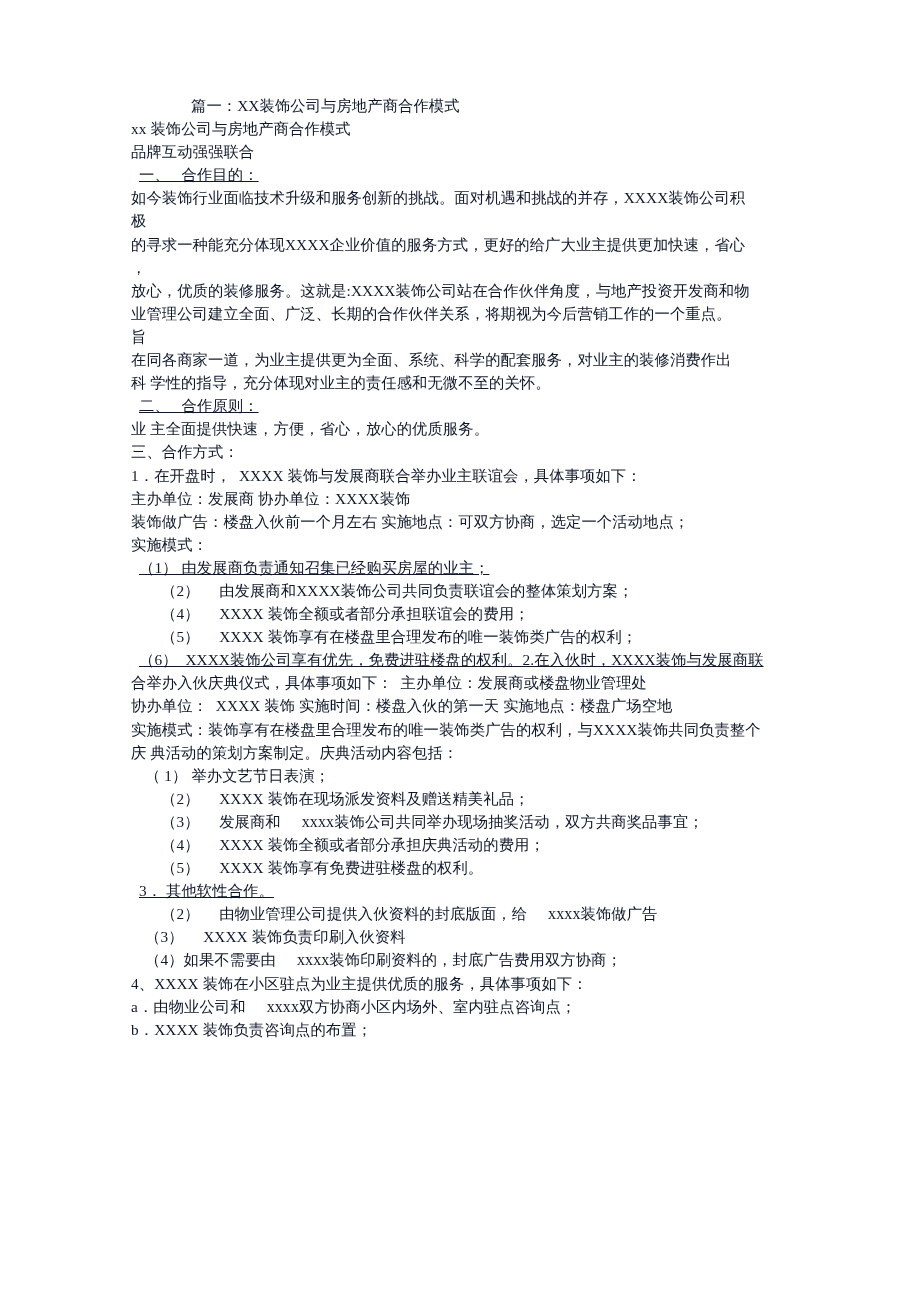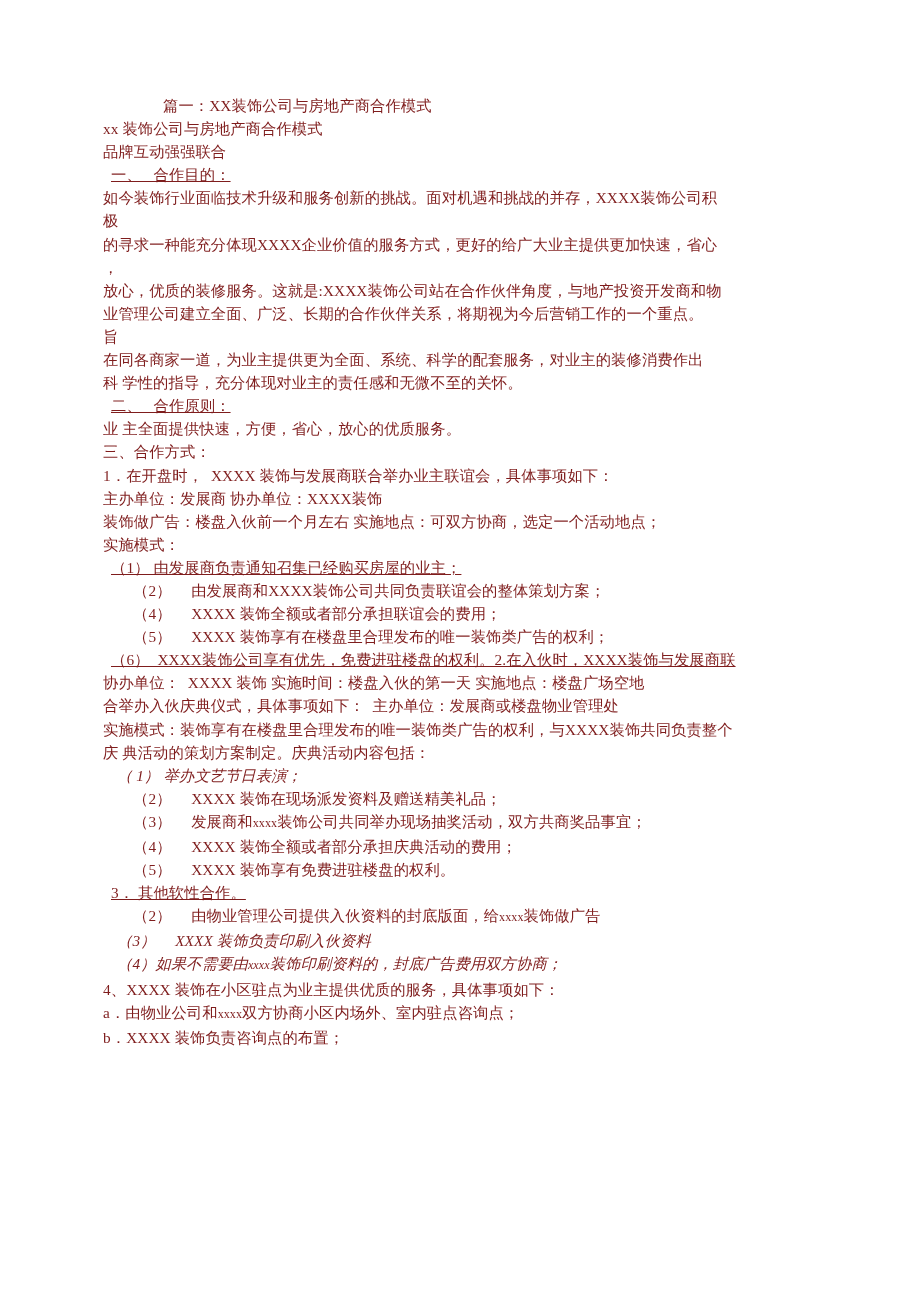--- a/index.html
+++ b/index.html
@@ -33,33 +33,35 @@
     left: 103px;
     top: 94px;
     width: 716px;
   }
 
   .line {
     font-size: 15.3px;
     line-height: 23.1px;
     white-space: pre;
     letter-spacing: 0.1px;
-    color: #7f1d1d;
+    color: #0f172a;
     min-height: 23.1px;
+    margin-left: 28px;
   }
 
   
   .ind-0  { text-indent: 0; }
   .ind-1  { text-indent: 8px; text-decoration: underline; }
-  .ind-2  { text-indent: 14px; font-style: italic; }
+  .ind-2  { text-indent: 14px; }
   .ind-3  { text-indent: 30px; }
   .ind-5  { text-indent: 60px; }
 
   .small {
-    font-size: 12px;
+    font-size: 16px;
+    padding-left: 21px;
   }
 </style>
 </head>
 <body>
 
 <div id="page">
   <div id="doc-body">
       <div class="line ind-5">篇一：XX装饰公司与房地产商合作模式</div>
       <div class="line ind-0">xx 装饰公司与房地产商合作模式</div>
       <div class="line ind-0">品牌互动强强联合</div>
@@ -78,22 +80,22 @@
       <div class="line ind-0">三、合作方式：</div>
       <div class="line ind-0">1．在开盘时，  XXXX 装饰与发展商联合举办业主联谊会，具体事项如下：</div>
       <div class="line ind-0">主办单位：发展商 协办单位：XXXX装饰</div>
       <div class="line ind-0">装饰做广告：楼盘入伙前一个月左右 实施地点：可双方协商，选定一个活动地点；</div>
       <div class="line ind-0">实施模式：</div>
       <div class="line ind-1">（1） 由发展商负责通知召集已经购买房屋的业主；</div>
       <div class="line ind-3">（2）     由发展商和XXXX装饰公司共同负责联谊会的整体策划方案；</div>
       <div class="line ind-3">（4）     XXXX 装饰全额或者部分承担联谊会的费用；</div>
       <div class="line ind-3">（5）     XXXX 装饰享有在楼盘里合理发布的唯一装饰类广告的权利；</div>
       <div class="line ind-1">（6）  XXXX装饰公司享有优先，免费进驻楼盘的权利。2.在入伙时，XXXX装饰与发展商联</div>
+      <div class="line ind-0">合举办入伙庆典仪式，具体事项如下：  主办单位：发展商或楼盘物业管理处</div>
       <div class="line ind-0">协办单位：  XXXX 装饰 实施时间：楼盘入伙的第一天 实施地点：楼盘广场空地</div>
-      <div class="line ind-0">合举办入伙庆典仪式，具体事项如下：  主办单位：发展商或楼盘物业管理处</div>
       <div class="line ind-0">实施模式：装饰享有在楼盘里合理发布的唯一装饰类广告的权利，与XXXX装饰共同负责整个</div>
       <div class="line ind-0">庆 典活动的策划方案制定。庆典活动内容包括：</div>
       <div class="line ind-2">（ 1） 举办文艺节日表演；</div>
       <div class="line ind-3">（2）     XXXX 装饰在现场派发资料及赠送精美礼品；</div>
       <div class="line ind-3">（3）     发展商和<span class="small">xxxx</span>装饰公司共同举办现场抽奖活动，双方共商奖品事宜；</div>
       <div class="line ind-3">（4）     XXXX 装饰全额或者部分承担庆典活动的费用；</div>
       <div class="line ind-3">（5）     XXXX 装饰享有免费进驻楼盘的权利。</div>
       <div class="line ind-1">3． 其他软性合作。</div>
       <div class="line ind-3">（2）     由物业管理公司提供入伙资料的封底版面，给<span class="small">xxxx</span>装饰做广告</div>
       <div class="line ind-2">（3）     XXXX 装饰负责印刷入伙资料</div>

